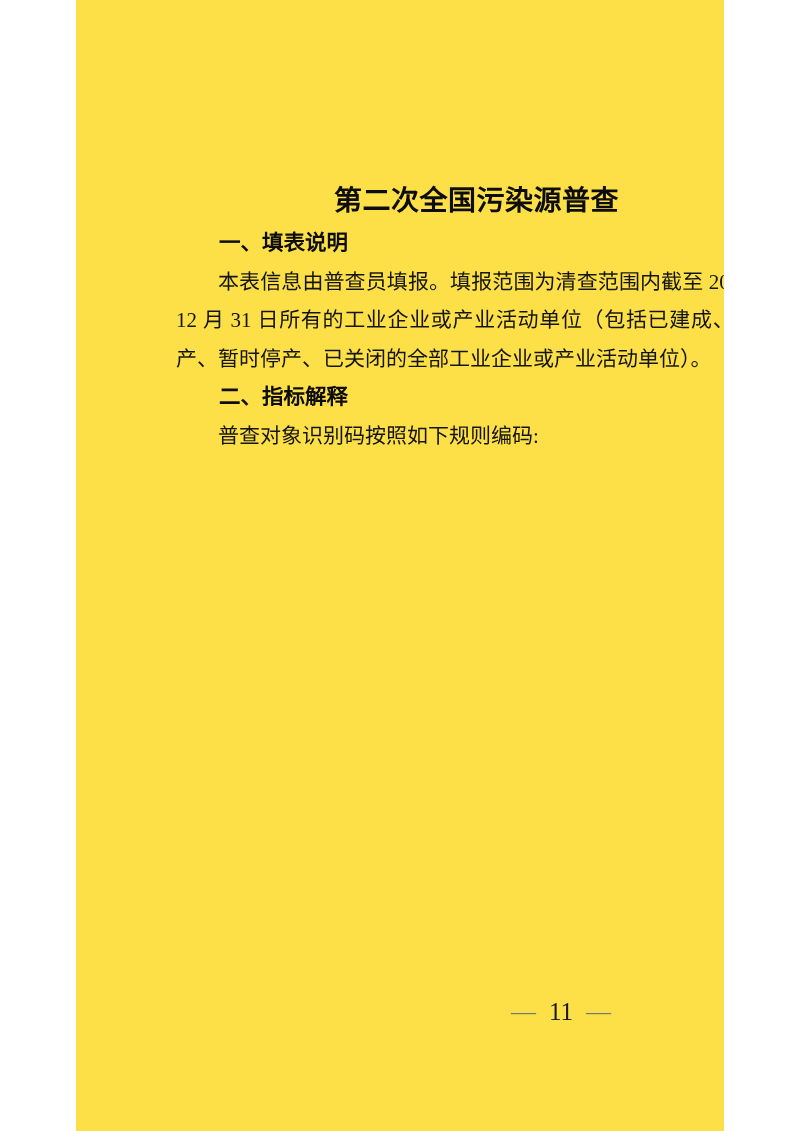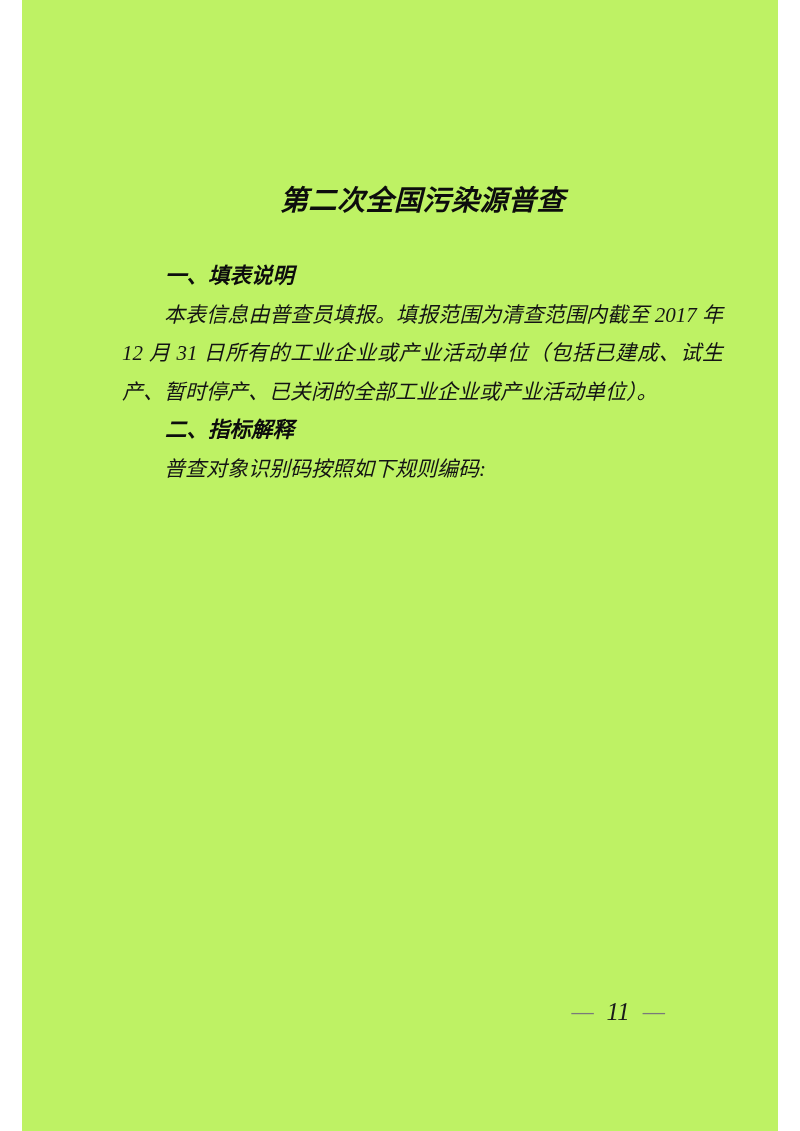--- a/index.html
+++ b/index.html
@@ -1,43 +1,41 @@
 <!DOCTYPE html>
 <html lang="zh-CN"><head>
 <meta charset="utf-8">
 <style>
   * { margin: 0; padding: 0; box-sizing: border-box; }
   html, body { background: #ffffff; }
   .page {
     position: relative;
-    width: 756px;
+    width: 648px;
     height: 1131px;
     margin: 0 auto;
-    background: #bef264;
+    background: #fde047;
     color: #111111;
     overflow: hidden;
-    font-style: italic;
   }
   .content {
     position: absolute;
     left: 100px;
     top: 178px;
     width: 601px;
   }
   .doc-title {
     font-family: "Liberation Sans", sans-serif;
     font-weight: bold;
     font-size: 28px;
     line-height: 46px;
     text-align: center;
     color: #0d0d0d;
     letter-spacing: 0.5px;
   }
   .doc-body {
-    margin-top: 33px;
     font-family: "Liberation Serif", serif;
     font-size: 21px;
     line-height: 38.6px;
     text-align: justify;
     color: #141414;
   }
   .doc-body p,
   .doc-body h2 {
     text-indent: 2em;
     margin: 0;

